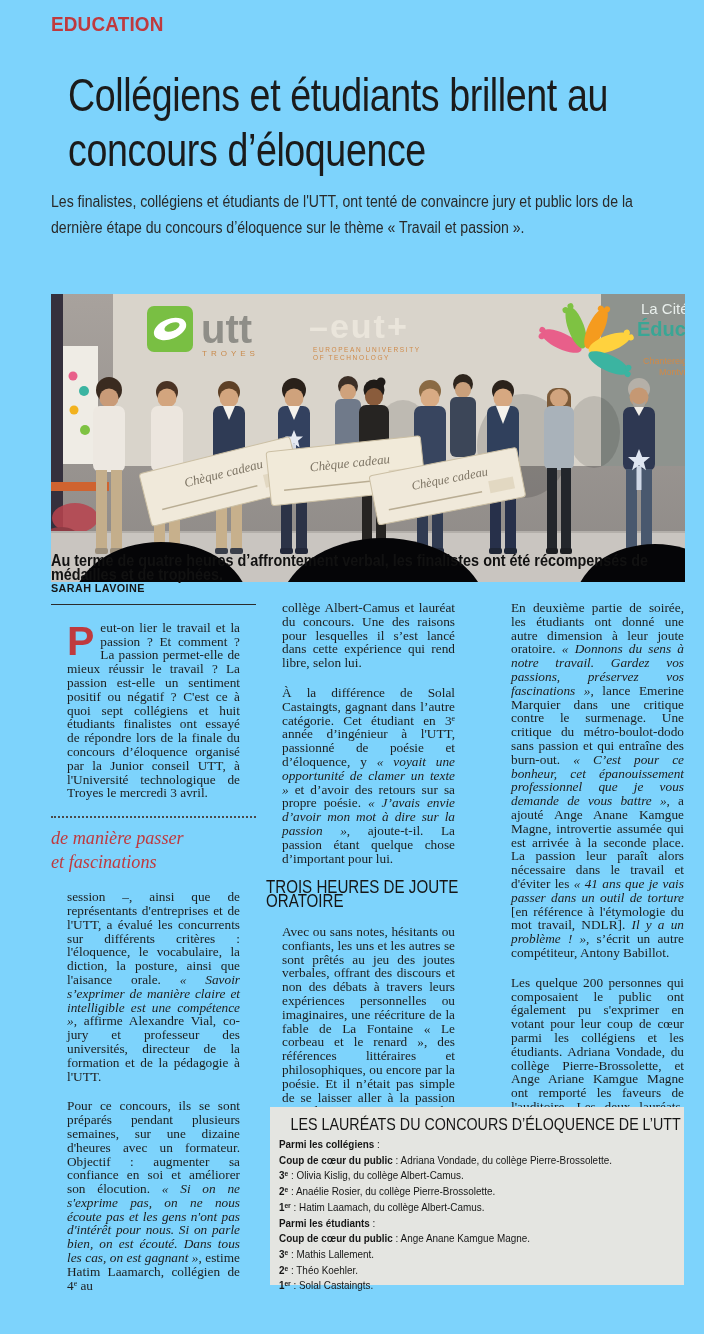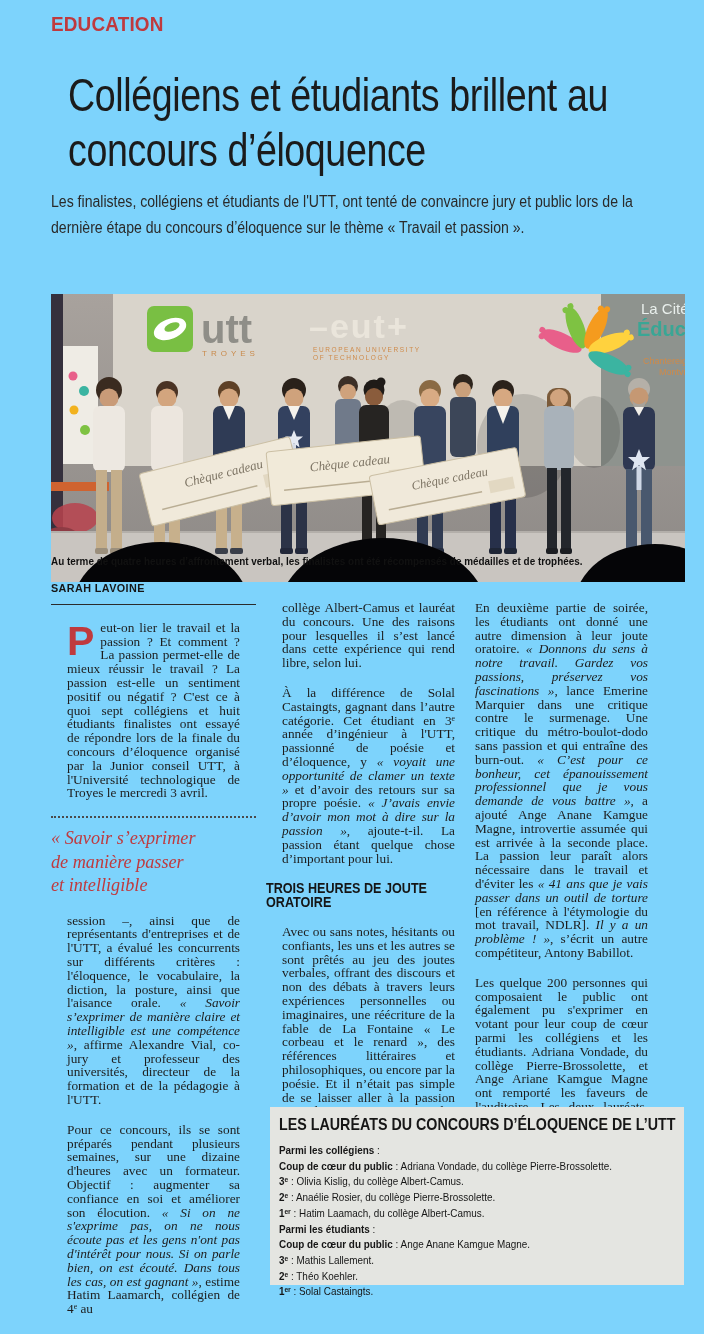--- a/index.html
+++ b/index.html
@@ -18,43 +18,43 @@
   .headline .cond{transform:scaleX(.8);width:792px;}
   
   .standfirst{left:51px;top:189px;width:634px;font-family:"Liberation Sans",sans-serif;
               font-size:16px;line-height:26px;color:#2a2a2a;}
   .standfirst .cond{transform:scaleX(.88);width:720px;}
   
   .photo{left:51px;top:258px;width:634px;height:288px;background:#8f8b88;margin-top:36px;}
   .photo svg{display:block;}
   
   .caption{left:51px;top:554px;width:634px;font-family:"Liberation Sans",sans-serif;
-           font-weight:bold;font-size:11px;line-height:14px;color:#111;}
+           font-weight:bold;font-size:16px;line-height:14px;color:#111;}
   .caption .cond{transform:scaleX(.9);width:704px;}
   
   .col{width:205px;top:582px;font-size:13.3px;line-height:13.8px;text-align:justify;}
-  #col1{left:51px;} #col2{left:266px;padding-top:3px;} #col3{left:459px;padding-top:3px;}
+  #col1{left:51px;} #col2{left:266px;padding-top:3px;} #col3{left:495px;padding-top:3px;}
   .col p{margin:16px;}
   .byline{font-family:"Liberation Sans",sans-serif;font-weight:bold;font-size:10.8px;
           letter-spacing:.4px;color:#161616;padding-bottom:8px;border-bottom:1.5px solid #2b2b2b;
           margin-bottom:13px;text-align:left;}
   .dropcap{float:left;font-family:"Liberation Sans",sans-serif;font-weight:bold;
            font-size:41px;line-height:34px;padding:3px 6px 0 0;}
   .dotted{border-top:2.4px dotted #4a4a4a;margin:11px 0 9px 0;height:0;}
   .pullquote{font-style:italic;font-size:18.2px;line-height:23.5px;font-weight:500;
              text-align:left;margin:0 0 7px 0;font-family:"Liberation Serif",serif;}
-  .subhead{font-family:"Liberation Sans",sans-serif;font-weight:bold;font-size:15px;
+  .subhead{font-family:"Liberation Sans",sans-serif;font-weight:normal;font-size:18px;
            color:#151515;margin:7px 0 3px 0;text-align:left;}
   .subhead .cond{transform:scaleX(.84);width:244px;}
   .endmark{display:inline-block;width:8px;height:8px;margin-left:5px;vertical-align:-.5px;}
   
   .laureates{left:270px;top:1107px;width:414px;height:178px;background:#e4e5e1;
              box-sizing:border-box;padding:8px 10px 8px 9px;
              font-family:"Liberation Sans",sans-serif;color:#161616;}
-  .lb-title{font-weight:bold;font-size:17px;line-height:20px;margin-bottom:8px;}
+  .lb-title{font-weight:normal;font-size:17px;line-height:20px;margin-bottom:2px;text-align:center;}
   .lb-title .cond{transform:scaleX(.84);width:492px;}
   .lb-rows{font-size:11px;line-height:15.7px;}
   .lb-rows .cond{transform:scaleX(.9);width:438px;}
   .lb-row b{font-weight:bold;}
 </style>
 </head>
 <body>
 
 <div id="page">
 
@@ -287,23 +287,22 @@
 
   <div class="abs caption">
     <span class="cond">Au terme de quatre heures d’affrontement verbal, les finalistes ont été récompensés de médailles et de trophées.</span>
   </div>
 
   <div class="abs col" id="col1">
     <div class="byline">SARAH LAVOINE</div>
     <p><span class="dropcap" style="color:#bf3a3e;">P</span><span><span>eut-on lier le travail et la passion ? Et comment ? La passion permet-elle de mieux réussir le travail ? La passion est-elle un sentiment positif ou négatif ? C'est ce à quoi sept collégiens et huit étudiants finalistes ont essayé de répondre lors de la finale du concours d’éloquence organisé par la Junior conseil UTT, à l'Université technologique de Troyes le mercredi 3 avril.</span></span></p>
     <div class="dotted"></div>
     <div class="pullquote" style="color:#bf3a3e;">
-      <div>« Savoir s’exprimer</div>
       <div>de manière passer</div>
-      <div>et intelligible</div>
+      <div>et fascinations</div>
     </div>
     <p><span><span>session –, ainsi que de représentants d'entreprises et de l'UTT, a évalué les concurrents sur différents critères : l'éloquence, le vocabulaire, la diction, la posture, ainsi que l'aisance orale. </span><i>« Savoir s’exprimer de manière claire et intelligible est une compétence »</i><span>, affirme Alexandre Vial, co-jury et professeur des universités, directeur de la formation et de la pédagogie à l'UTT.</span></span></p>
     <p><span><span>Pour ce concours, ils se sont préparés pendant plusieurs semaines, sur une dizaine d'heures avec un formateur. Objectif : augmenter sa confiance en soi et améliorer son élocution. </span><i>« Si on ne s'exprime pas, on ne nous écoute pas et les gens n'ont pas d'intérêt pour nous. Si on parle bien, on est écouté. Dans tous les cas, on est gagnant »</i><span>, estime Hatim Laamarch, collégien de 4ᵉ au</span></span></p>
   </div>
 
   <div class="abs col" id="col2">
     <p><span><span>collège Albert-Camus et lauréat du concours. Une des raisons pour lesquelles il s’est lancé dans cette expérience qui rend libre, selon lui.</span></span></p>
     <p><span><span>À la différence de Solal Castaingts, gagnant dans l’autre catégorie. Cet étudiant en 3ᵉ année d’ingénieur à l'UTT, passionné de poésie et d’éloquence, y </span><i>« voyait une opportunité de clamer un texte »</i><span> et d’avoir des retours sur sa propre poésie. </span><i>« J’avais envie d’avoir mon mot à dire sur la passion »</i><span>, ajoute-t-il. La passion étant quelque chose d’important pour lui.</span></span></p>
     <div class="subhead">
         <span class="cond">TROIS HEURES DE JOUTE ORATOIRE</span>

